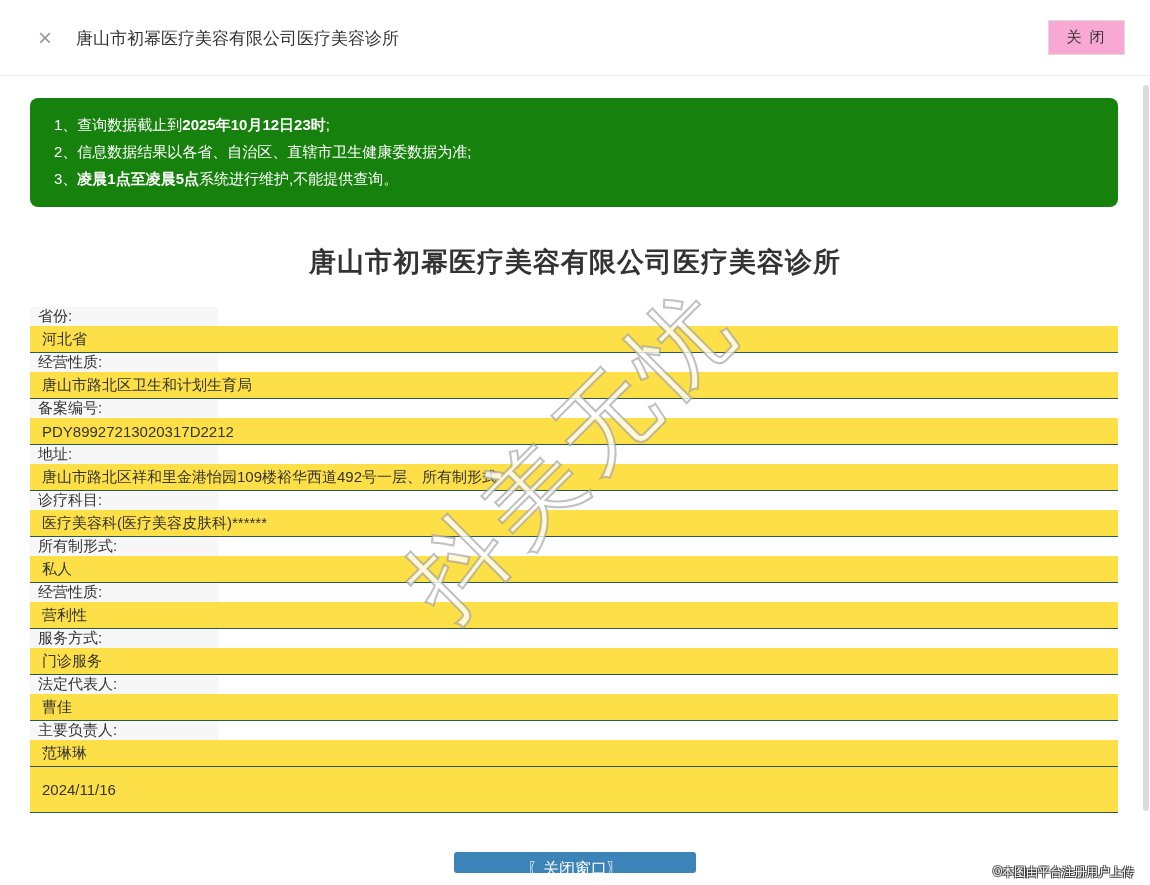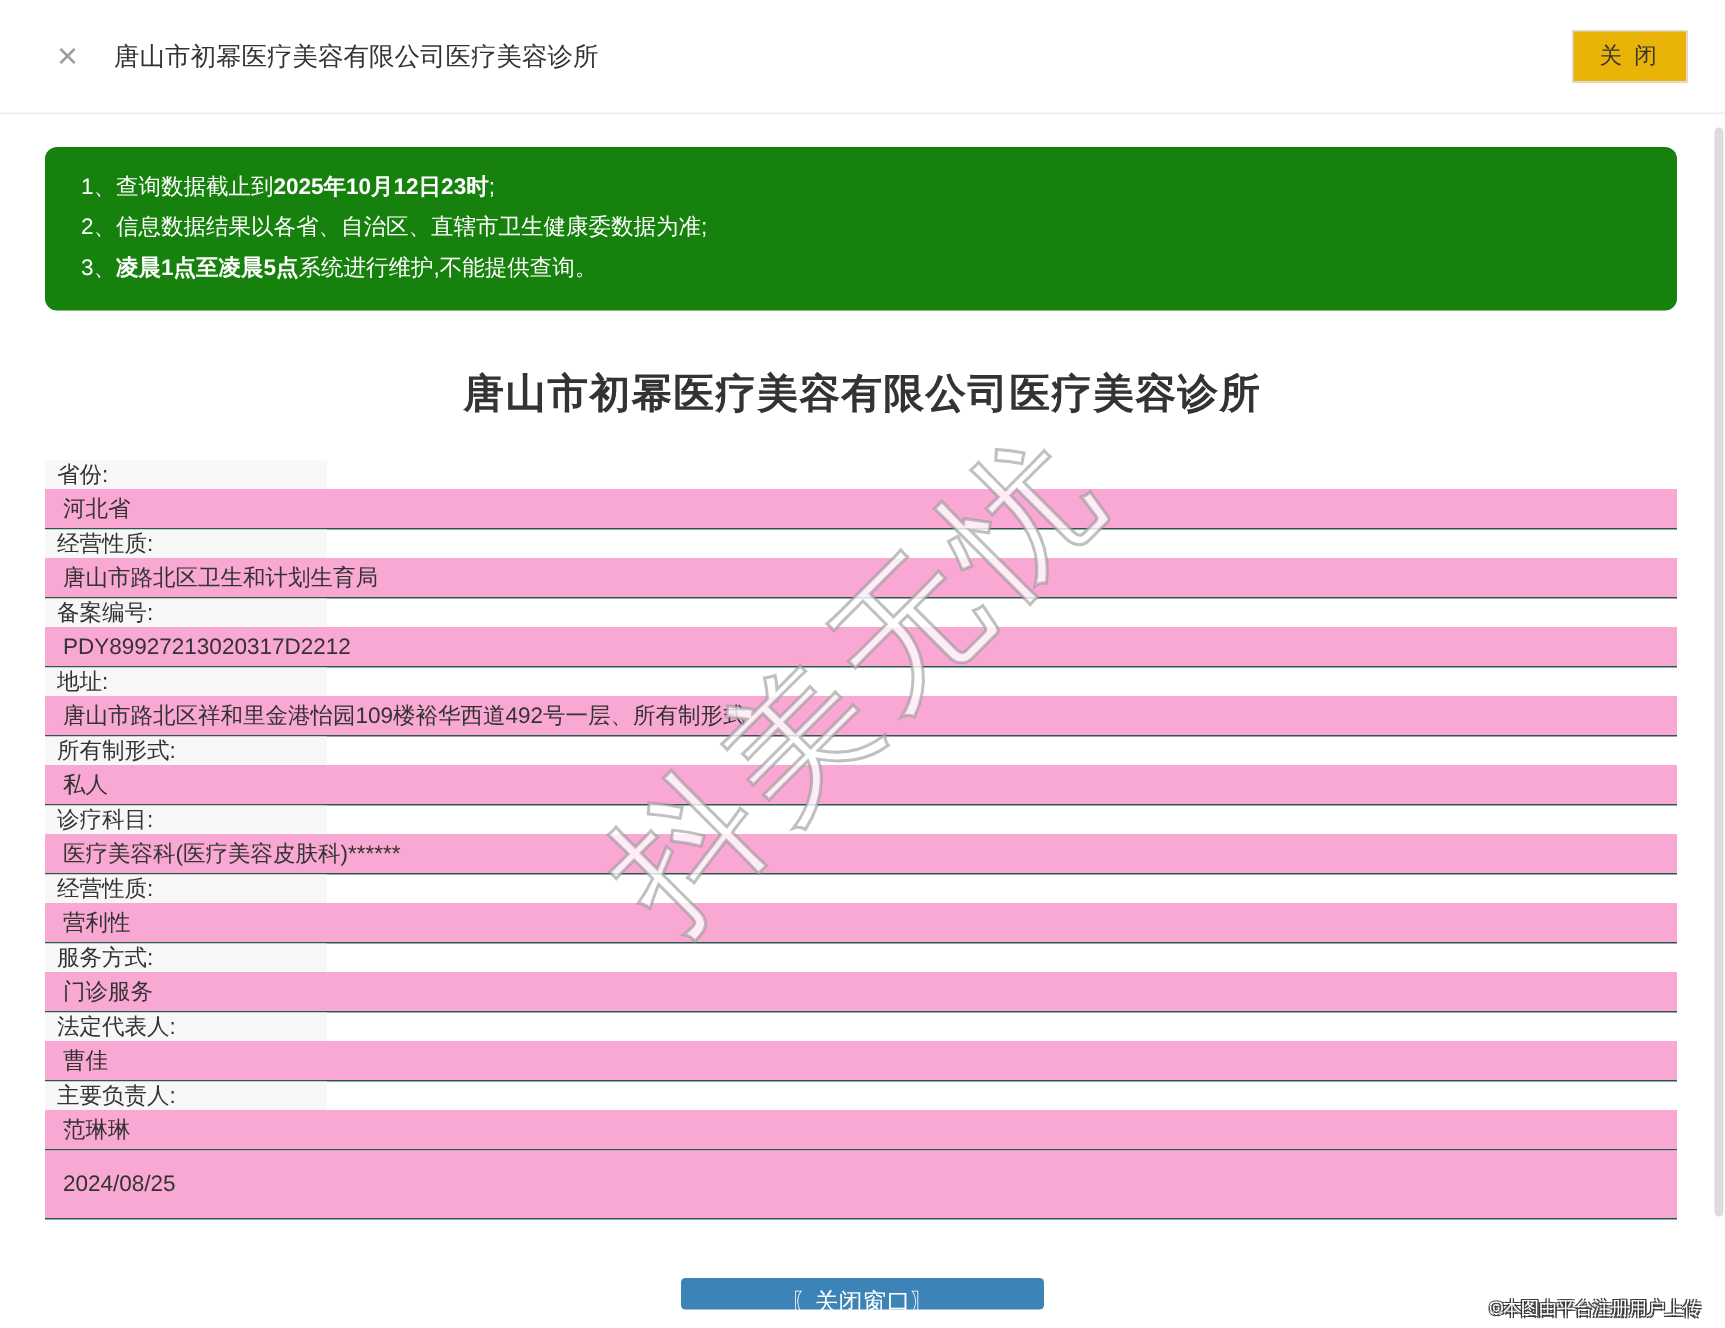--- a/index.html
+++ b/index.html
@@ -32,21 +32,21 @@
     position: absolute;
     left: 76px; top: 50%;
     transform: translateY(-50%);
     font-size: 17px;
     color: #333;
   }
   .btn-close-top {
     position: absolute;
     right: 25px; top: 20px;
     width: 77px; height: 35px;
-    background: #eab308;
+    background: #f9a8d4;
     border: 1px solid #dcdcdc;
     font-size: 15px;
     color: #333;
     display: flex; align-items: center; justify-content: center;
     letter-spacing: 2px;
     cursor: pointer;
     font-family: inherit;
   }
   
   .notice {
@@ -79,21 +79,21 @@
   .cell { display: flex; align-items: center; font-size: 15px; color: #333; }
   .cell.label {
     width: 188px;
     background: #f7f7f7;
     padding-left: 8px;
     flex-shrink: 0;
   }
   .cell.value {
     flex: 1;
     padding-left: 12px;
-    background: #f9a8d4;
+    background: #fde047;
   }
   
   .bottom-area { text-align: center; margin-top: 39px; }
   .btn-close-window {
     display: inline-block;
     width: 242px; height: 21px;
     line-height: 34px;
     background: #3c83b8;
     color: #fff;
     font-size: 16px;
@@ -162,45 +162,45 @@
   </div>
   <div class="row">
     <div class="cell label">备案编号:</div>
     <div class="cell value">PDY89927213020317D2212</div>
   </div>
   <div class="row">
     <div class="cell label">地址:</div>
     <div class="cell value">唐山市路北区祥和里金港怡园109楼裕华西道492号一层、所有制形式</div>
   </div>
   <div class="row">
+    <div class="cell label">诊疗科目:</div>
+    <div class="cell value">医疗美容科(医疗美容皮肤科)******</div>
+  </div>
+  <div class="row">
     <div class="cell label">所有制形式:</div>
     <div class="cell value">私人</div>
   </div>
   <div class="row">
-    <div class="cell label">诊疗科目:</div>
-    <div class="cell value">医疗美容科(医疗美容皮肤科)******</div>
-  </div>
-  <div class="row">
     <div class="cell label">经营性质:</div>
     <div class="cell value">营利性</div>
   </div>
   <div class="row">
     <div class="cell label">服务方式:</div>
     <div class="cell value">门诊服务</div>
   </div>
   <div class="row">
     <div class="cell label">法定代表人:</div>
     <div class="cell value">曹佳</div>
   </div>
   <div class="row">
     <div class="cell label">主要负责人:</div>
     <div class="cell value">范琳琳</div>
   </div>
   <div class="row">
-    <div class="cell value">2024/08/25</div>
+    <div class="cell value">2024/11/16</div>
   </div>
 </div>
 
 <div class="bottom-area">
   <button class="btn-close-window">〖关闭窗口〗</button>
 </div>
 
 <div class="watermark">抖美无忧</div>
 
 <div class="scrollbar-thumb"></div>

